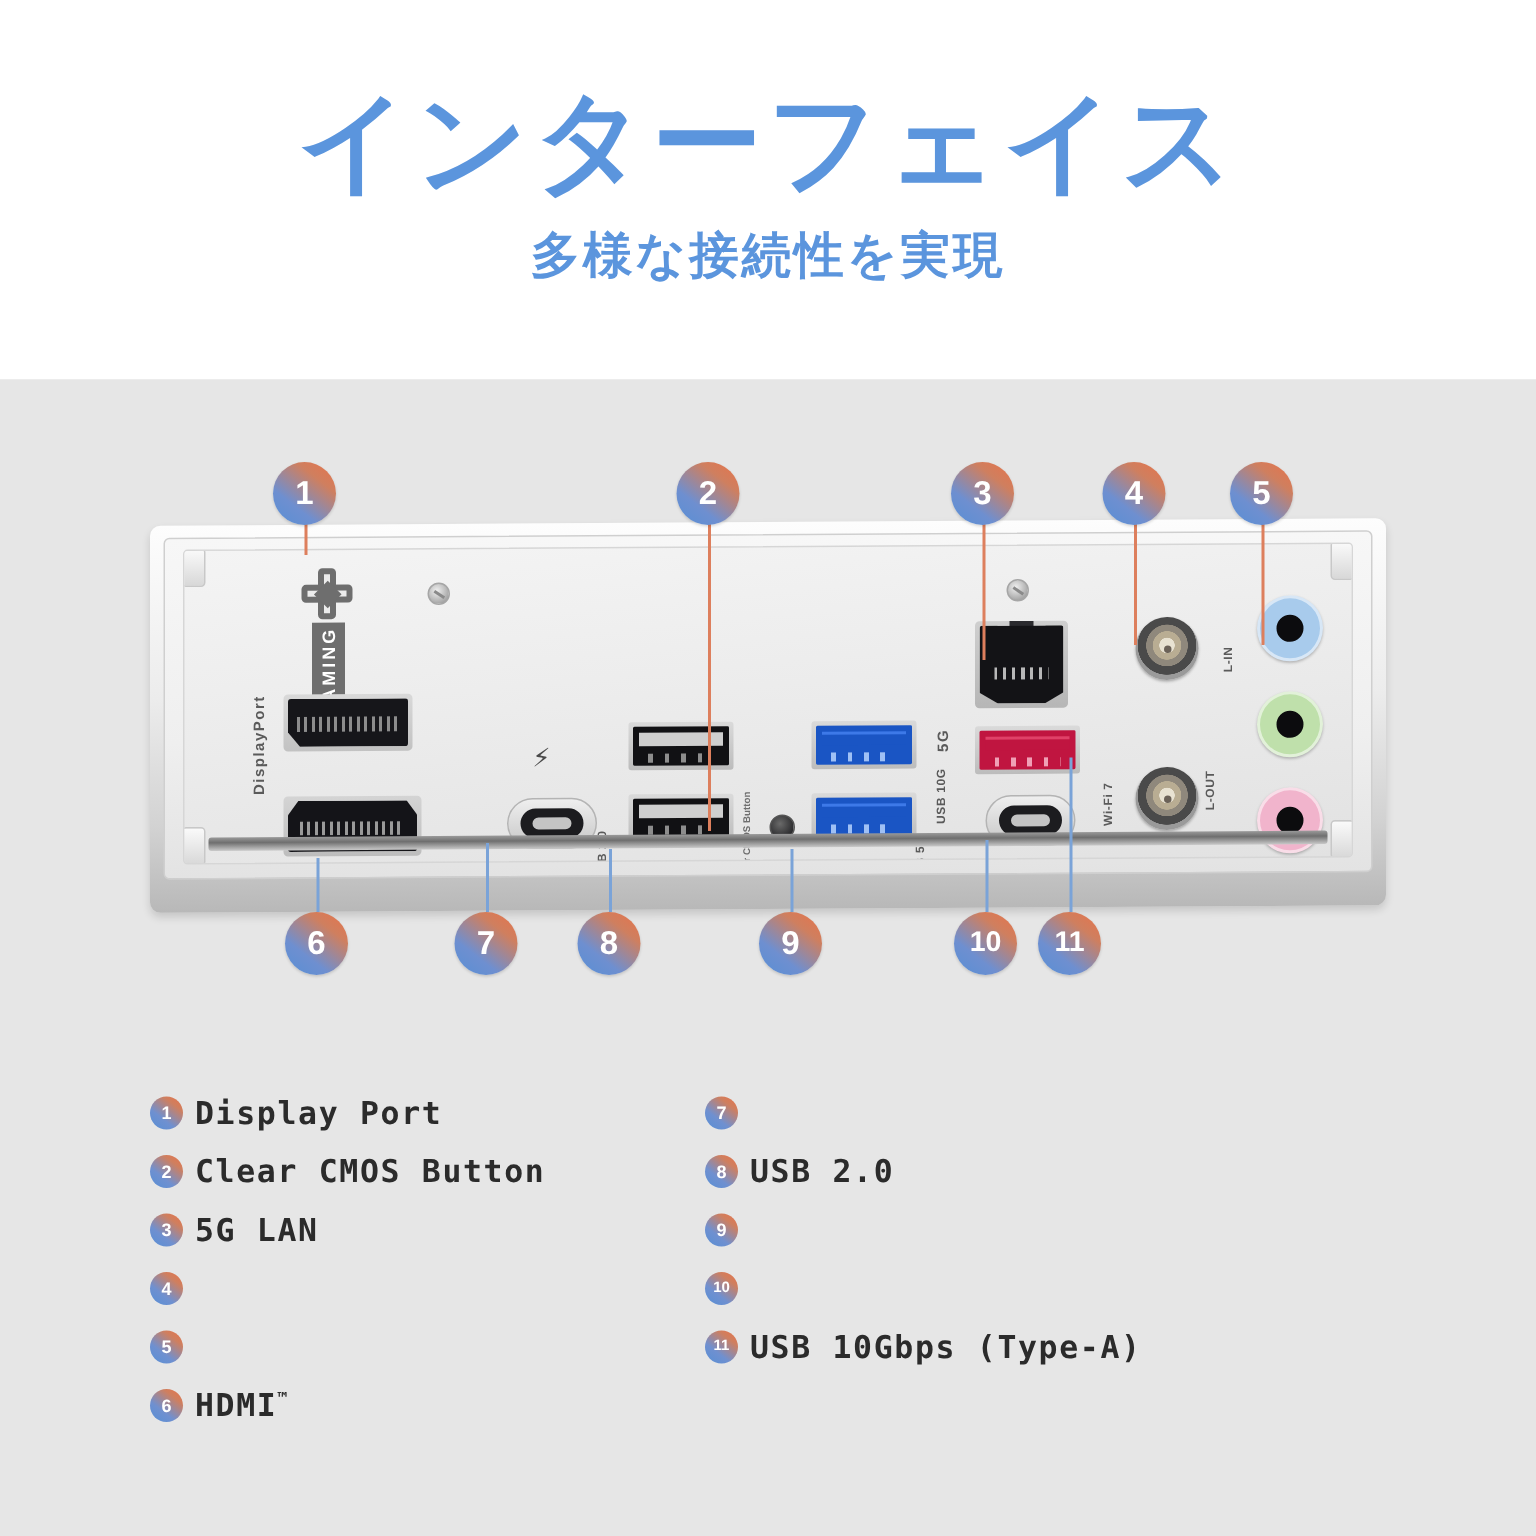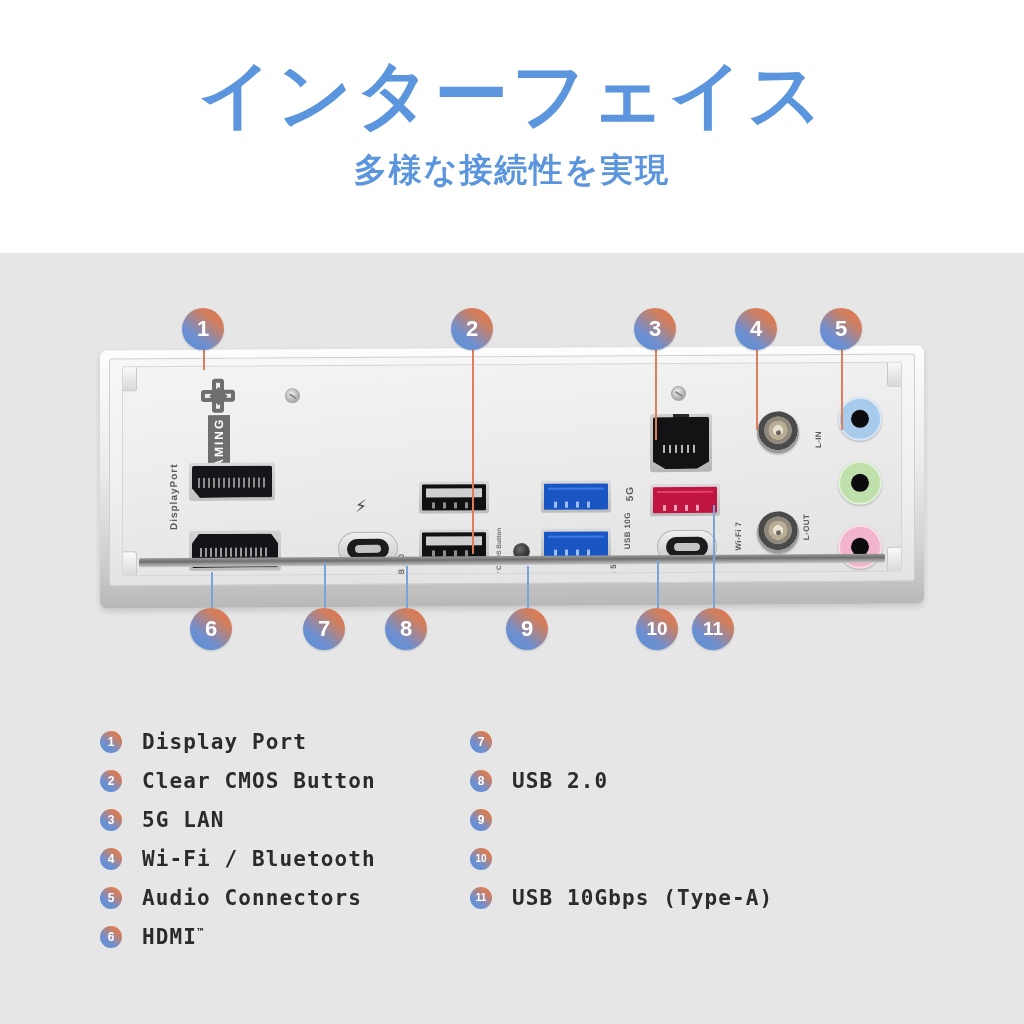--- a/index.html
+++ b/index.html
@@ -264,21 +264,21 @@
   }
   .lbadge {
     width: 22px; height: 22px; flex: 0 0 22px;
     border-radius: 50%;
     background: linear-gradient(38deg, #5b8fd4 5%, #6f90d0 35%, #cf7f5f 74%, #e8734a 100%);
     color:#fff; font-size: 12px; font-weight:bold;
     display:flex; align-items:center; justify-content:center;
   }
   .lbadge.two { font-size: 10px; }
   .ltext {
-    margin-left: 20px;
+    margin-left: 8px;
     font-size: 21px;
     font-weight: bold;
     color: #2b2b2b;
     letter-spacing: 1.1px;
     font-family: "DejaVu Sans Mono", "Liberation Mono", monospace;
     white-space: nowrap;
   }
   .tm { font-size: 11px; vertical-align: super; letter-spacing:0; }
 </style>
 </head>
@@ -443,25 +443,23 @@
       <div class="legend-item">
         <div class="lbadge">2</div>
         <div class="ltext">Clear CMOS Button</div>
       </div>
       <div class="legend-item">
         <div class="lbadge">3</div>
         <div class="ltext">5G LAN</div>
       </div>
       <div class="legend-item">
         <div class="lbadge">4</div>
-        <div class="ltext">Wi-Fi / Bluetooth</div>
       </div>
       <div class="legend-item">
         <div class="lbadge">5</div>
-        <div class="ltext">Audio Connectors</div>
       </div>
       <div class="legend-item">
         <div class="lbadge">6</div>
         <div class="ltext">HDMI<span class="tm">™</span></div>
       </div>
     </div>
   <div class="legend-col" id="legend-right" style="left:470px;top:0;">
       <div class="legend-item">
         <div class="lbadge">7</div>
       </div>

